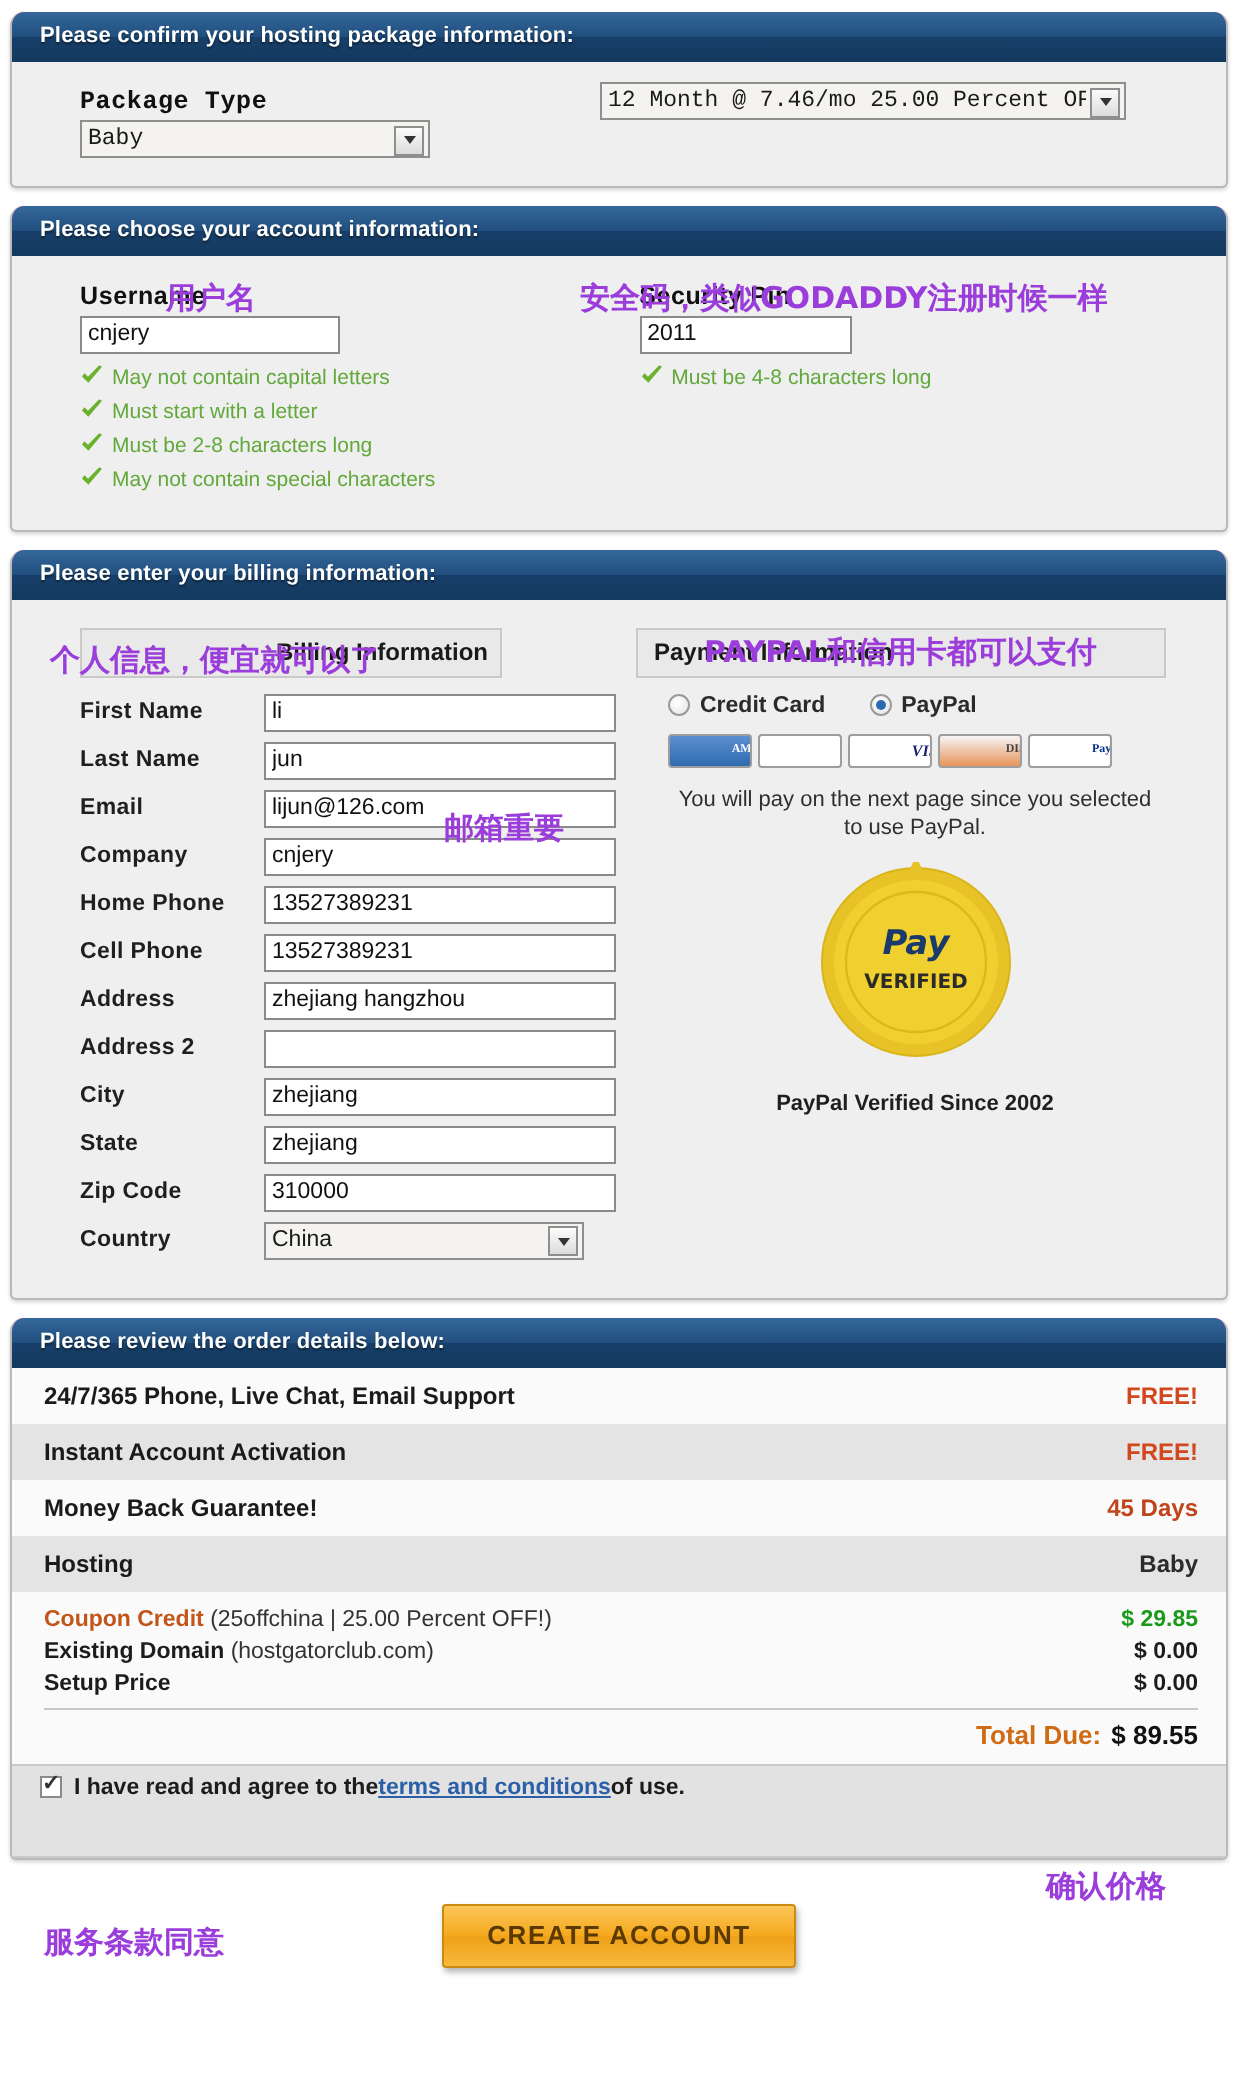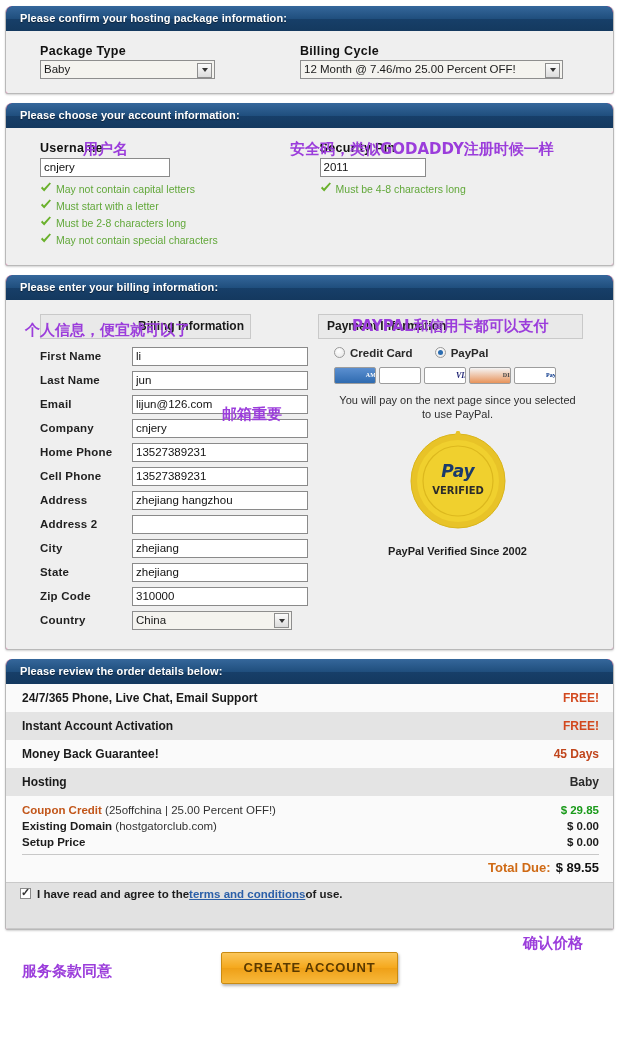--- a/index.html
+++ b/index.html
@@ -32,21 +32,21 @@
     font-size: 11px;
     font-weight: bold;
     padding: 6px 0 7px 14px;
     border-radius: 6px 6px 0 0;
     letter-spacing: 0.1px;
     text-shadow: 0 1px 1px rgba(0,0,0,0.45);
   }
   .panel-body { background: #efefef; padding: 10px 16px 14px 16px; }
 
   
-  .two-col { display: flex; }
+  .two-col { display: flex; font-family: Liberation Mono, monospace; }
   .col-left { width: 272px; padding-left: 18px; }
   .col-right { flex: 1; padding-left: 6px; }
   .field-label {
     font-size: 12.5px; font-weight: bold; color: #111;
     margin: 3px 0 2px 0; letter-spacing: 0.3px;
   }
   .select-box {
     display: flex; align-items: center;
     height: 19px;
     background: #f4f3ef;
@@ -246,21 +246,20 @@
         <div class="col-left">
           <div class="field-label">Package Type</div>
           <div class="select-box w-pkg">
             <span class="sel-text">Baby</span>
             <span class="select-arrow">
                 <i></i>
               </span>
           </div>
         </div>
         <div class="col-right">
-          <div class="field-label">Billing Cycle</div>
           <div class="select-box w-cycle">
             <span class="sel-text">12 Month @ 7.46/mo 25.00 Percent OFF!</span>
             <span class="select-arrow">
                 <i></i>
               </span>
           </div>
         </div>
       </div>
     </div>
   </div>

